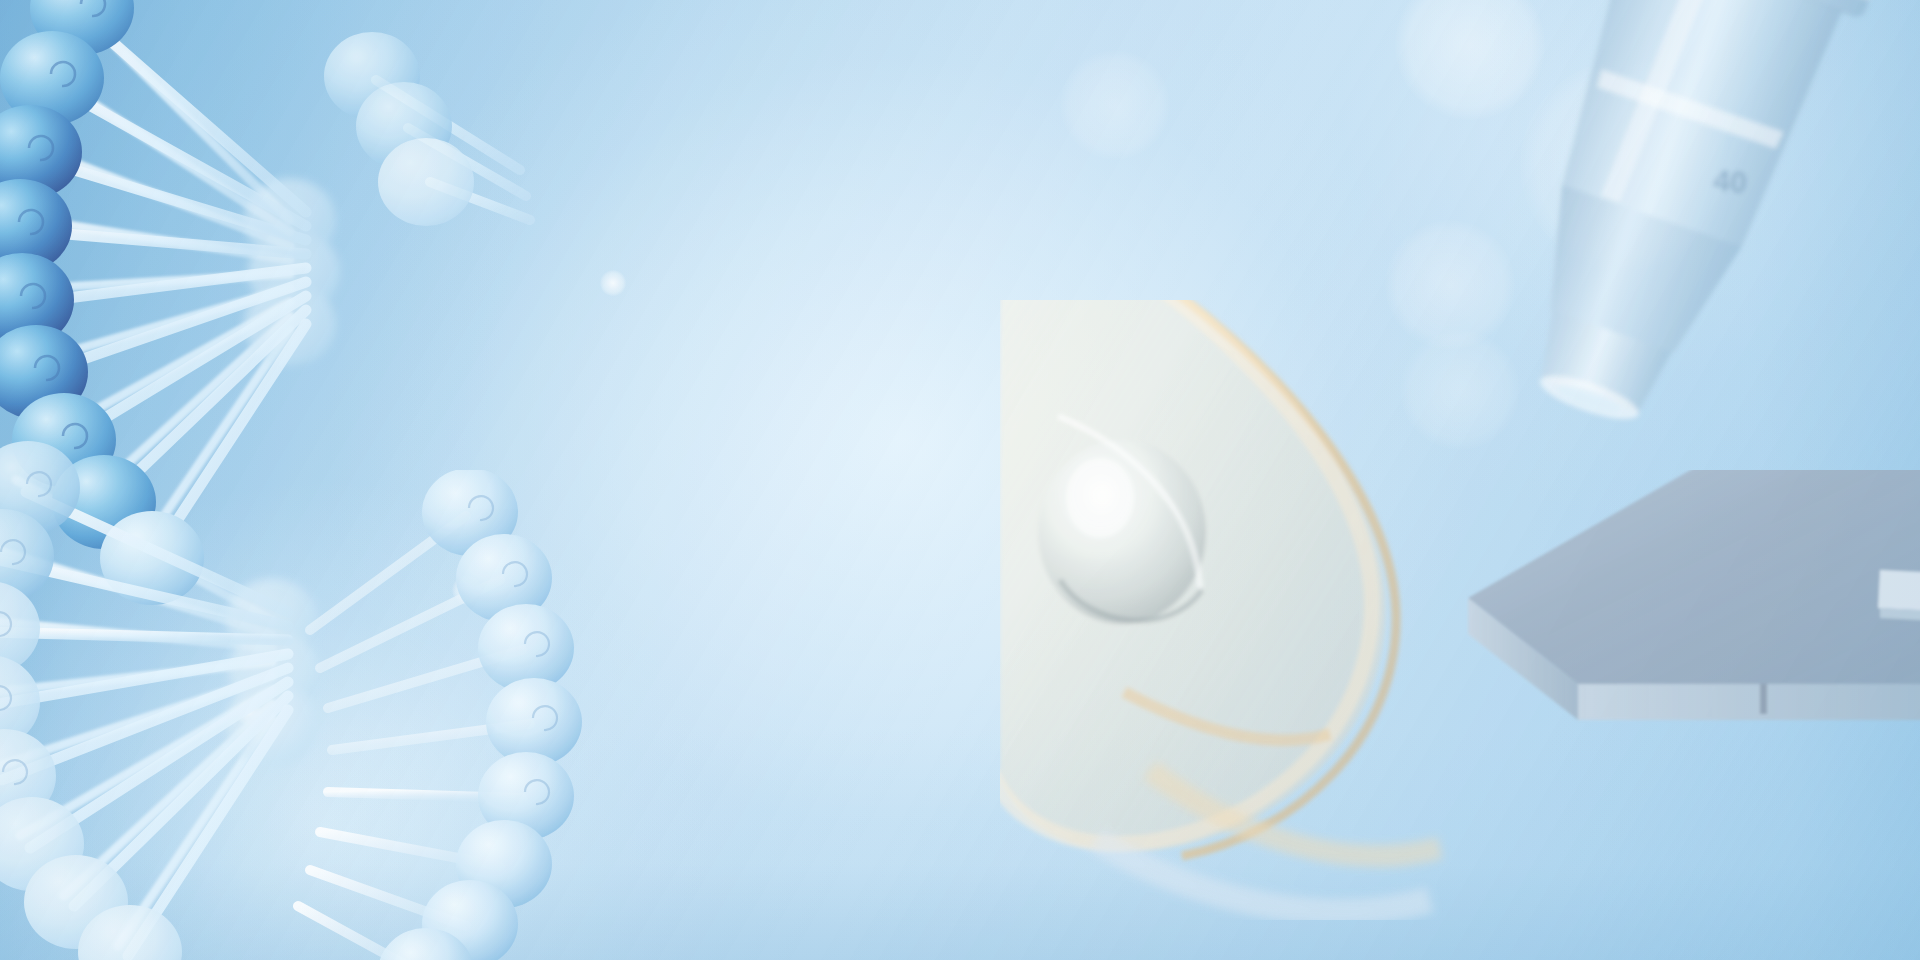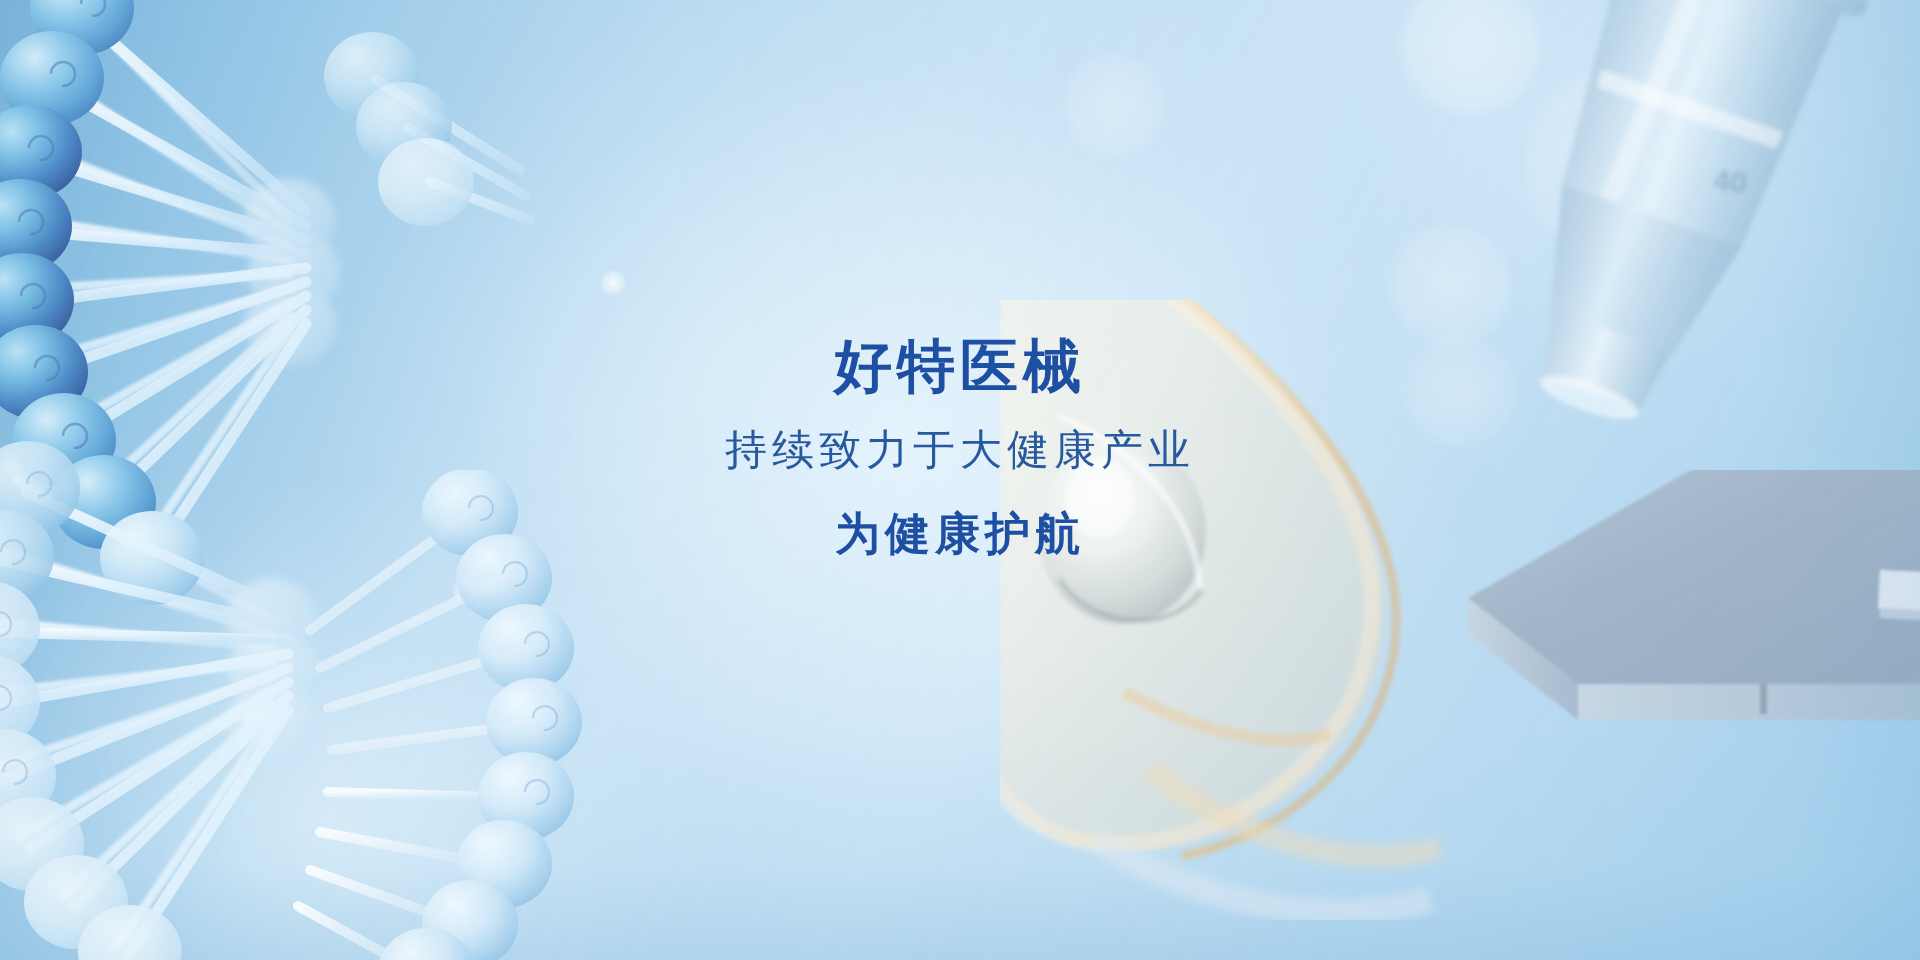--- a/index.html
+++ b/index.html
@@ -470,19 +470,14 @@
         <rect x="300" y="214" width="7" height="30" fill="#7e8d9e" opacity=".7"></rect>
 
         <path d="M420 100 L500 104 L498 142 L418 138 Z" fill="#eef5fa" opacity=".78"></path>
         <path d="M420 138 L498 142 L498 152 L420 148 Z" fill="#c3d3e0" opacity=".8"></path>
       </g>
     </svg>
   </div>
 
   <div class="layer" style="background:linear-gradient(120deg,rgba(158,205,236,.18) 0%,rgba(205,232,248,.06) 35%,rgba(255,255,255,0) 55%,rgba(190,222,243,.10) 85%,rgba(165,210,238,.22) 100%);"></div>
 
-  <div id="headline">
-    <div id="title">好特医械</div>
-    <div id="subtitle">持续致力于大健康产业</div>
-    <div id="tagline">为健康护航</div>
-  </div>
 
 </div>
 
 </body></html>

